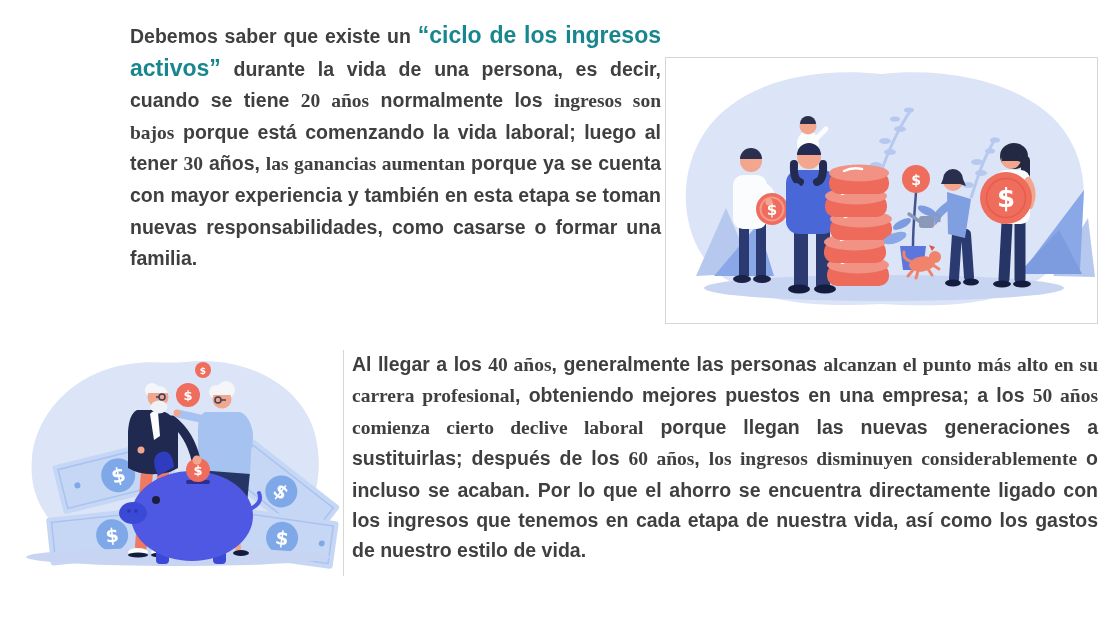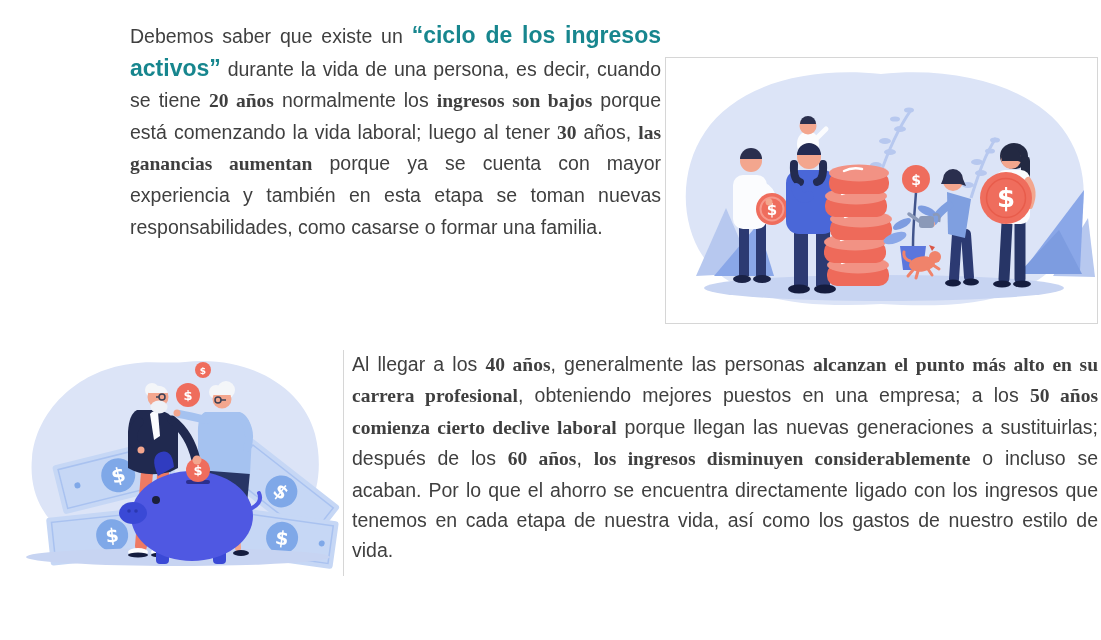--- a/index.html
+++ b/index.html
@@ -18,21 +18,21 @@
   }
   .para{
     position:absolute;
     margin:0;
     font-size:19.5px;
     text-align:justify;
     color:var(--text);
   }
   .para-1{left:130px;top:20px;width:531px;line-height:31.6px;}
   .para-2{left:352px;top:349px;width:746px;line-height:30.4px;}
-  .seg-regular{font-weight:400;}
+  .seg-regular{font-weight:700;}
   .seg-bold{font-weight:700;font-family:Liberation Serif, serif;}
   .seg-accent{color:var(--teal);font-weight:700;font-size:23px;}
   .fig{position:absolute;margin:0;padding:0;}
   .fig-top-right{
     left:665px;top:57px;width:431px;height:265px;
     border:1px solid var(--frame);
     box-sizing:content-box;background:#fff;
   }
   .fig-bottom-left{
     left:0;top:350px;width:343px;height:226px;

